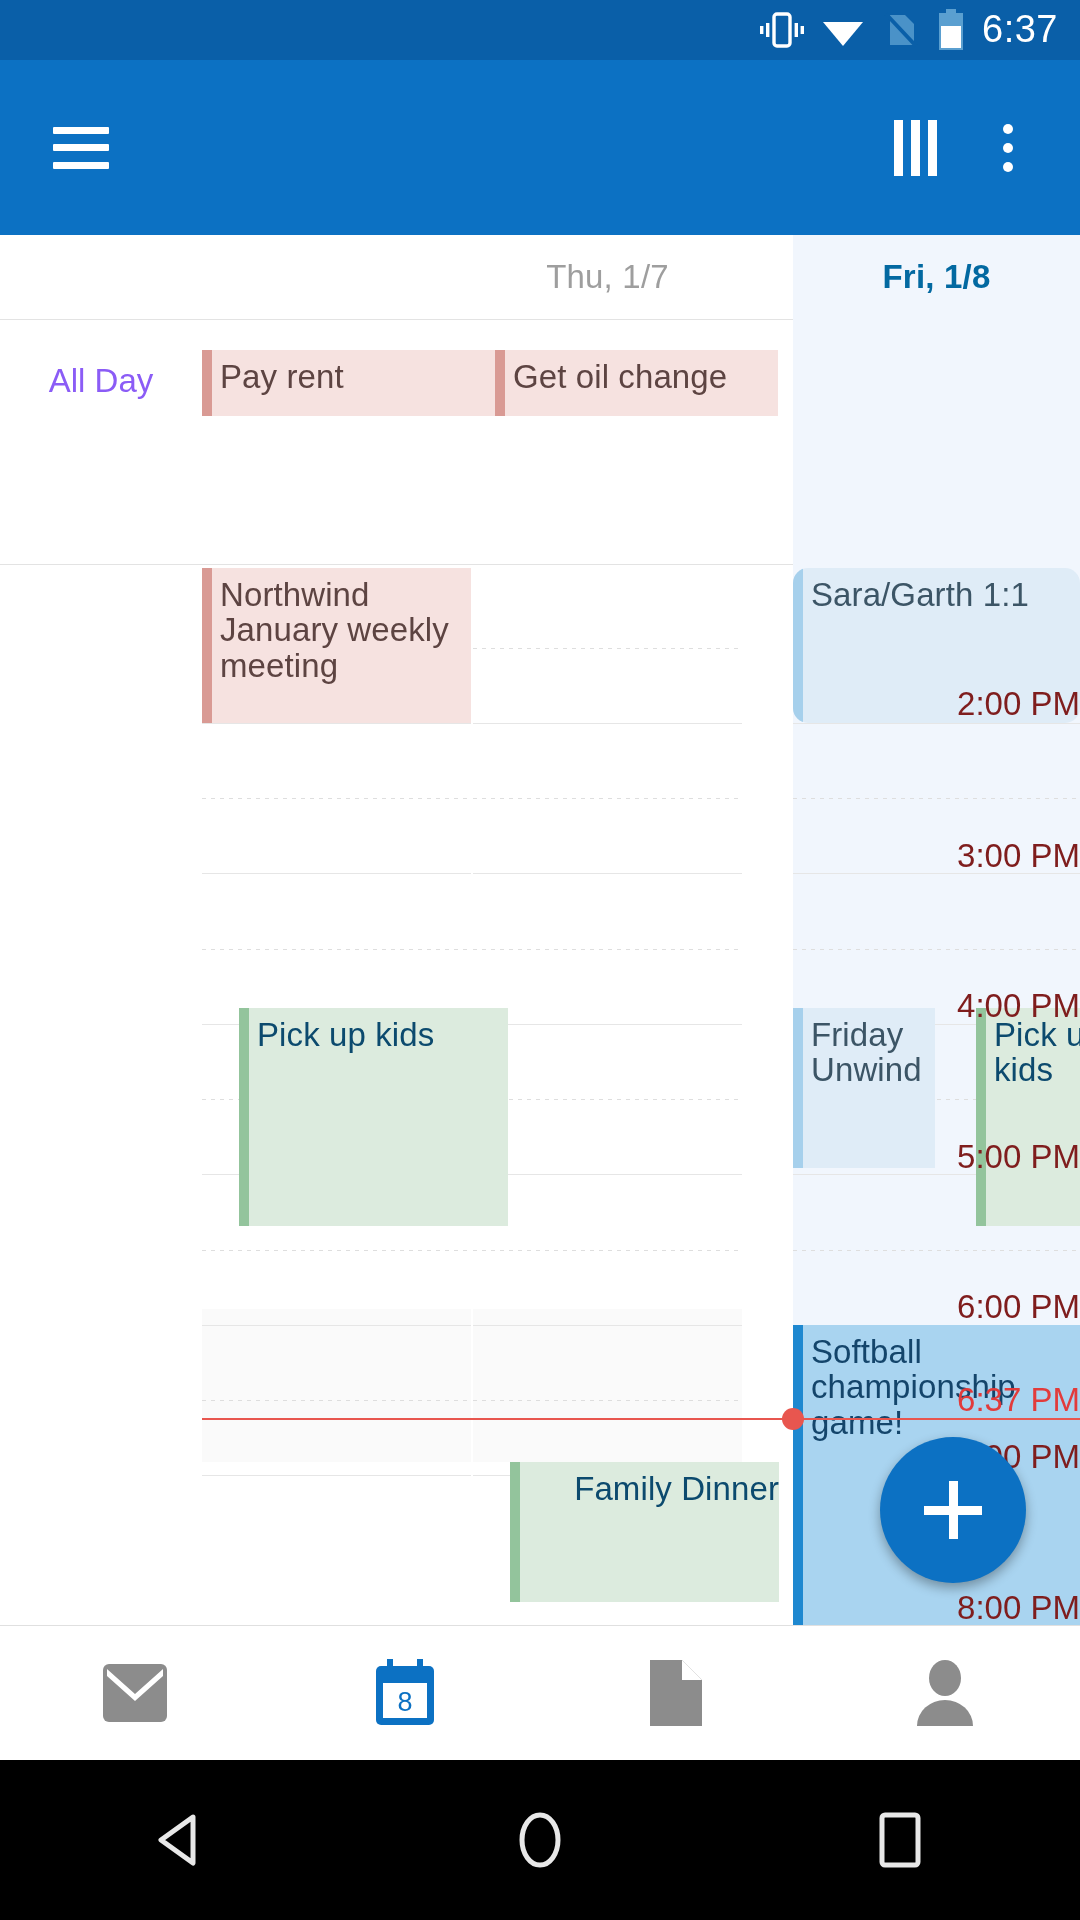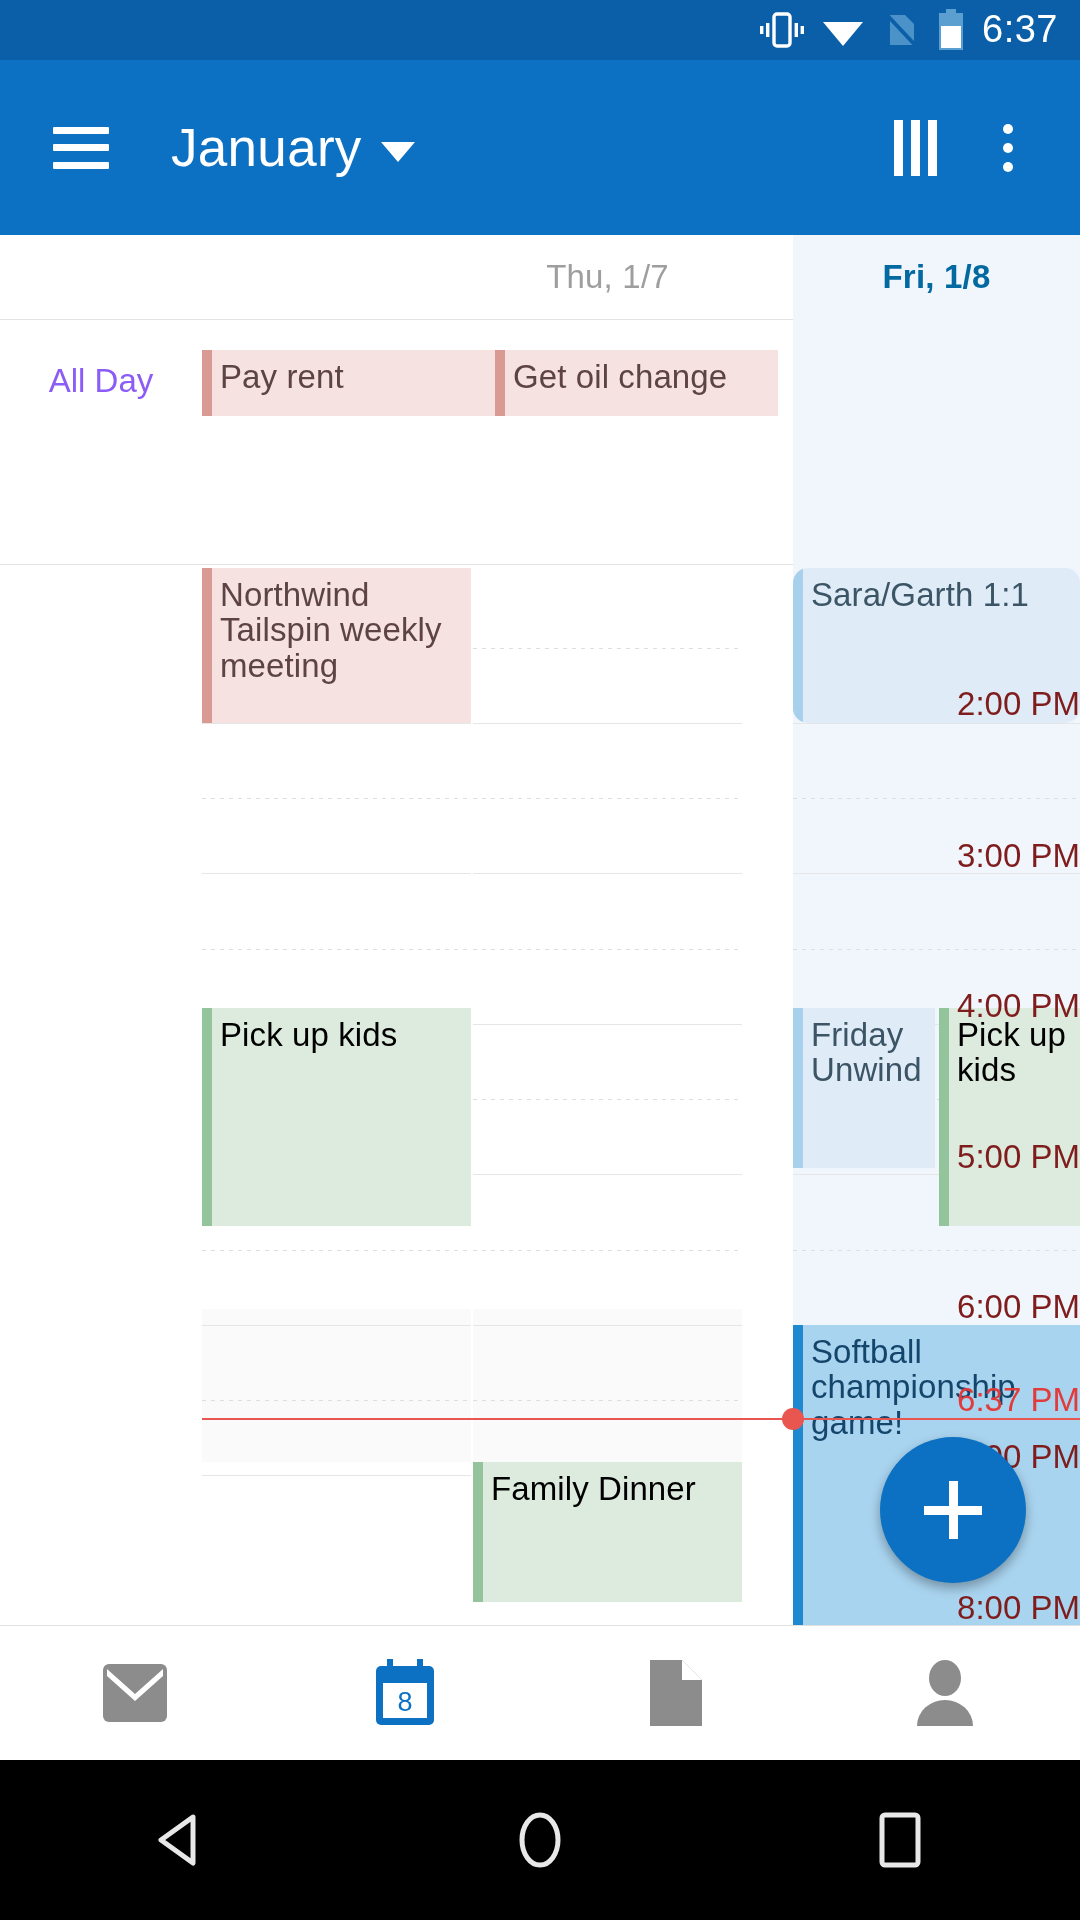--- a/index.html
+++ b/index.html
@@ -105,21 +105,21 @@
 
   .pastshade{ position:absolute; background:#fafafa; }
 
   .event{
     position:absolute; overflow:hidden; padding:9px 0 0 18px;
     font-size:33px; line-height:1.07; letter-spacing:.1px;
   }
   .event .bar{ position:absolute; left:0; top:0; bottom:0; width:10px; }
   .ev-red   { background:#f6e2e0; color:#5d4442; }
   .ev-red   .bar{ background:#d99a94; }
-  .ev-green { background:#dcebde; color:#000000; }
+  .ev-green { background:#dcebde; color:#0c4a6e;margin-left:37px; }
   .ev-green .bar{ background:#93c49c; }
   .ev-blue  { background:#dfecf7; color:#3c5566; }
   .ev-blue  .bar{ background:#a6d0ec; }
   .ev-blueS { background:#a9d4f0; color:#14456b; }
   .ev-blueS .bar{ background:#1e88d0; }
 
   .nowline{ position:absolute; height:2px; background:#e8564f; }
   .nowdot{
     position:absolute; width:22px; height:22px; border-radius:50%;
     background:#e8564f;
@@ -181,24 +181,20 @@
   </svg>
   <span class="st-time">6:37</span>
 </div>
 
 <div class="appbar">
   <div class="hamburger">
     <span></span>
       <span></span>
       <span></span>
   </div>
-  <div class="appbar-title">
-    <span>January</span>
-    <span class="chev-down"></span>
-  </div>
   <div class="appbar-actions">
     <div class="icon-3col">
       <i></i>
         <i></i>
         <i></i>
     </div>
     <div class="icon-more">
       <i></i>
         <i></i>
         <i></i>
@@ -279,21 +275,21 @@
     <div class="half-line" style="left:202px;top:685px;width:269px;"></div>
     <div class="half-line" style="left:473px;top:685px;width:269px;"></div>
     <div class="half-line" style="left:793px;top:685px;width:287px;"></div>
 
     <div class="half-line" style="left:202px;top:835px;width:269px;"></div>
     <div class="half-line" style="left:473px;top:835px;width:269px;"></div>
     <div class="half-line" style="left:793px;top:835px;width:287px;"></div>
 
     <div class="event ev-red" style="left:202px;top:3px;width:269px;height:155px;">
       <span class="bar"></span>
-      <span>Northwind Tailspin weekly meeting</span>
+      <span>Northwind January weekly meeting</span>
     </div>
 
     <div class="event ev-blue" style="left:793px;top:3px;width:287px;height:155px;border-radius:15px;">
       <span class="bar"></span>
       <span>Sara/Garth 1:1</span>
     </div>
 
 
     <div class="event ev-green" style="left:202px;top:443px;width:269px;height:218px;">
       <span class="bar"></span>
@@ -309,21 +305,21 @@
       <span class="bar"></span>
       <span>Pick up kids</span>
     </div>
 
     <div class="event ev-blueS" style="left:793px;top:760px;width:287px;height:300px;">
       <span class="bar"></span>
       <span>Softball championship game!</span>
     </div>
 
 
-    <div class="event ev-green" style="left:473px;top:897px;width:269px;height:140px;">
+    <div class="event ev-green" style="left:473px;top:897px;width:269px;height:140px;text-align:right;">
       <span class="bar"></span>
       <span>Family Dinner</span>
     </div>
 
     <div class="nowline" style="left:202px;top:853px;width:878px;"></div>
     <div class="nowdot" style="left:782px;top:843px;"></div>
 
     <div class="time-label" style="top:122px;">2:00 PM</div>
     <div class="time-label" style="top:274px;">3:00 PM</div>
     <div class="time-label" style="top:424px;">4:00 PM</div>

